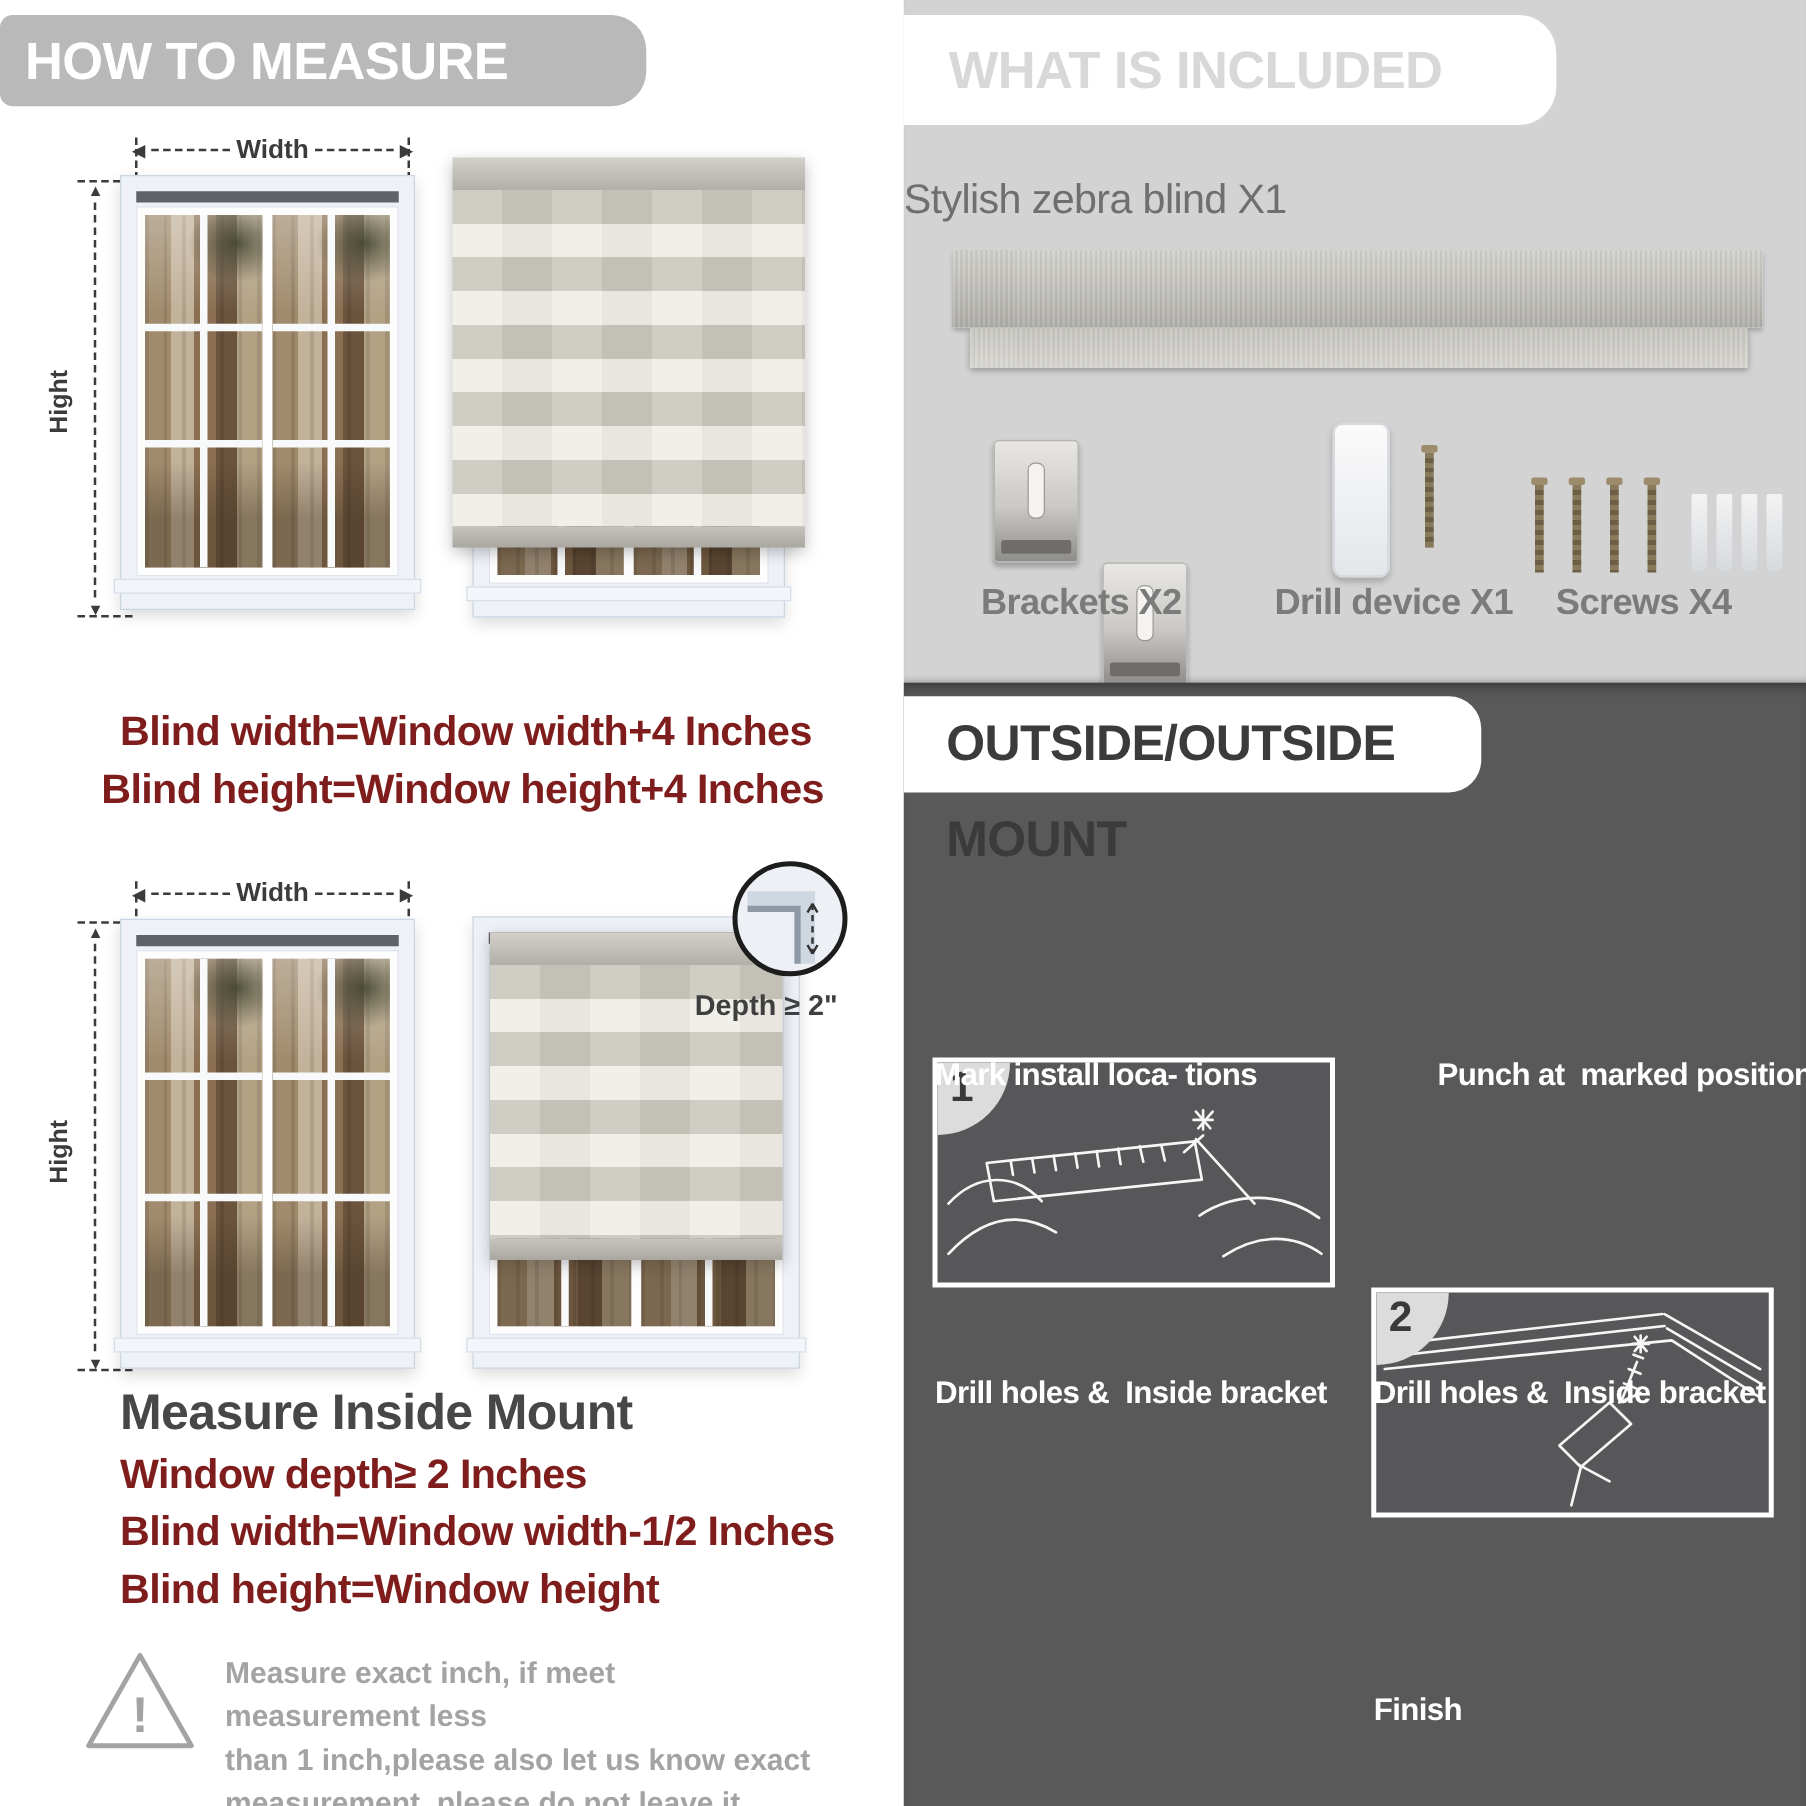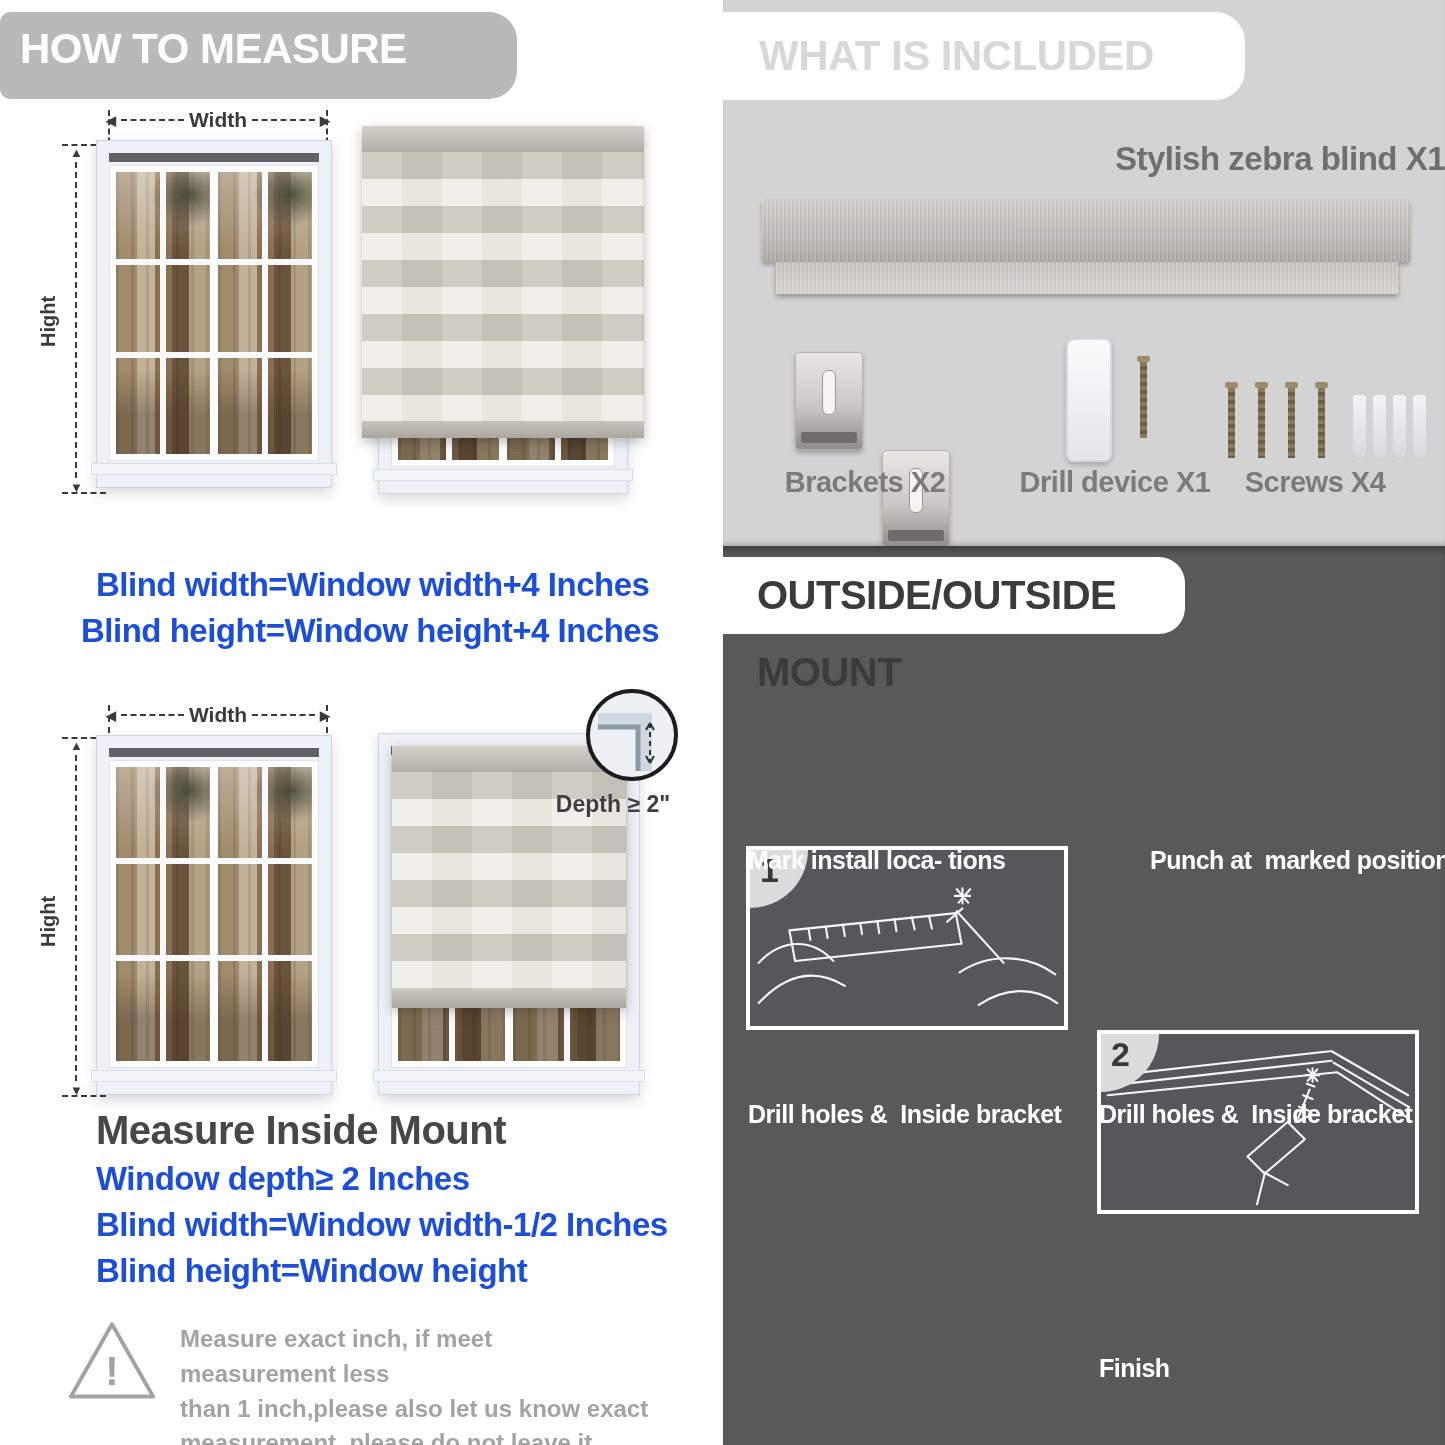--- a/index.html
+++ b/index.html
@@ -12,21 +12,21 @@
             font-size:42px;font-weight:bold;letter-spacing:-.5px;line-height:73px;padding-left:32px;}
   .panel-light{background:#d3d3d3;box-shadow:inset 0 -5px 6px -4px rgba(0,0,0,.25);}
   .panel-dark{background:#59595a;box-shadow:inset 0 8px 10px -6px rgba(0,0,0,.45);}
   .hdr-included{background:#fff;border-radius:0 30px 30px 0;color:#d8d8d8;font-size:42px;
                 font-weight:bold;letter-spacing:-.5px;line-height:88px;padding-left:36px;}
   .hdr-mount{background:#fff;border-radius:0 26px 26px 0;color:#3b3b3b;font-size:40px;
              font-weight:bold;letter-spacing:-.5px;line-height:77px;padding-left:34px;}
 
   
   .m-title{font-size:40px;font-weight:bold;color:#474747;letter-spacing:-.5px;}
-  .m-line{font-size:33px;font-weight:bold;color:#1d4ed8;letter-spacing:-.5px;}
+  .m-line{font-size:33px;font-weight:bold;color:#7f1d1d;letter-spacing:-.5px;}
   .warn-text{font-size:24px;font-weight:bold;color:#a3a3a3;line-height:1.45;white-space:pre-line;}
 
   
   .dim-w{display:flex;align-items:center;color:#3b3b3b;font-weight:bold;font-size:21px;}
   .dim-w .ar{font-size:13px;line-height:1;}
   .dim-w .dash{flex:1;border-top:2px dashed #3b3b3b;margin:0 5px;height:0;}
   .dim-v{display:flex;flex-direction:column;align-items:center;color:#3b3b3b;}
   .dim-v .ar{font-size:13px;line-height:1;}
   .dim-v .vdash{flex:1;width:0;border-left:2px dashed #3b3b3b;margin:3px 0;}
   .vguide{border-left:2px dashed #3b3b3b;width:0;}
@@ -57,21 +57,21 @@
   .stripes{flex:1;background:
       repeating-linear-gradient(90deg, rgba(255,255,255,.10) 0 40px, rgba(0,0,0,.03) 40px 80px),
       repeating-linear-gradient(180deg,#c9c7bd 0 27px,#efede6 27px 54px);}
   .rail{height:17px;background:linear-gradient(180deg,#c6c4bc,#a9a79f);}
 
   
   .mag{width:92px;height:92px;border-radius:50%;border:4px solid #1d1d1d;background:#edf1f6;
        overflow:hidden;box-sizing:border-box;}
 
   
-  .prod-title{font-size:33px;font-weight:bold;color:#6f6f6f;text-align:right;letter-spacing:-.5px;}
+  .prod-title{font-size:33px;font-weight:normal;color:#6f6f6f;text-align:left;letter-spacing:-.5px;}
   .headrail{background:
       repeating-linear-gradient(90deg, rgba(255,255,255,.07) 0 2px, rgba(0,0,0,.05) 2px 4px),
       linear-gradient(180deg,#d3d2cd,#bcbbb6 70%,#b0afaa);
       box-shadow:0 3px 4px rgba(0,0,0,.25);}
   .headrail-lip{background:
       repeating-linear-gradient(90deg, rgba(255,255,255,.07) 0 2px, rgba(0,0,0,.04) 2px 4px),
       linear-gradient(180deg,#c8c7c2,#d8d7d2);
       box-shadow:0 3px 5px rgba(0,0,0,.3);}
   .inc-label{font-size:29px;font-weight:bold;color:#7b7b7b;text-align:center;letter-spacing:-.5px;}
   .bracket{background:linear-gradient(180deg,#e8e7e4,#c9c8c4 55%,#8e8d89);border:1px solid #b5b4b0;
@@ -93,21 +93,21 @@
          padding:2px 0 0 10px;box-sizing:border-box;line-height:1.1;}
   .badge .sub{font-size:19px;}
   .caption{color:#fff;font-weight:bold;font-size:25px;letter-spacing:-.5px;white-space:pre-wrap;}
   .art{position:absolute;inset:0;width:100%;height:100%;}
 </style>
 </head>
 <body>
 
 <div class="canvas">
 
-  <div class="abs hdr-left" style="left:0;top:12px;width:497px;height:87px;padding-left:20px;">
+  <div class="abs hdr-left" style="left:0;top:12px;width:497px;height:73px;padding-left:20px;">
     <span>HOW TO MEASURE</span>
   </div>
 
   <div class="abs" style="left:0;top:100px;width:710px;height:400px;">
 
     <div class="abs vguide" style="left:108px;top:10px;height:52px;"></div>
     <div class="abs vguide" style="left:326px;top:10px;height:52px;"></div>
     <div class="abs dim-w" style="left:106px;top:8px;width:224px;">
       <span class="ar">◀</span>
       <span class="dash"></span>

